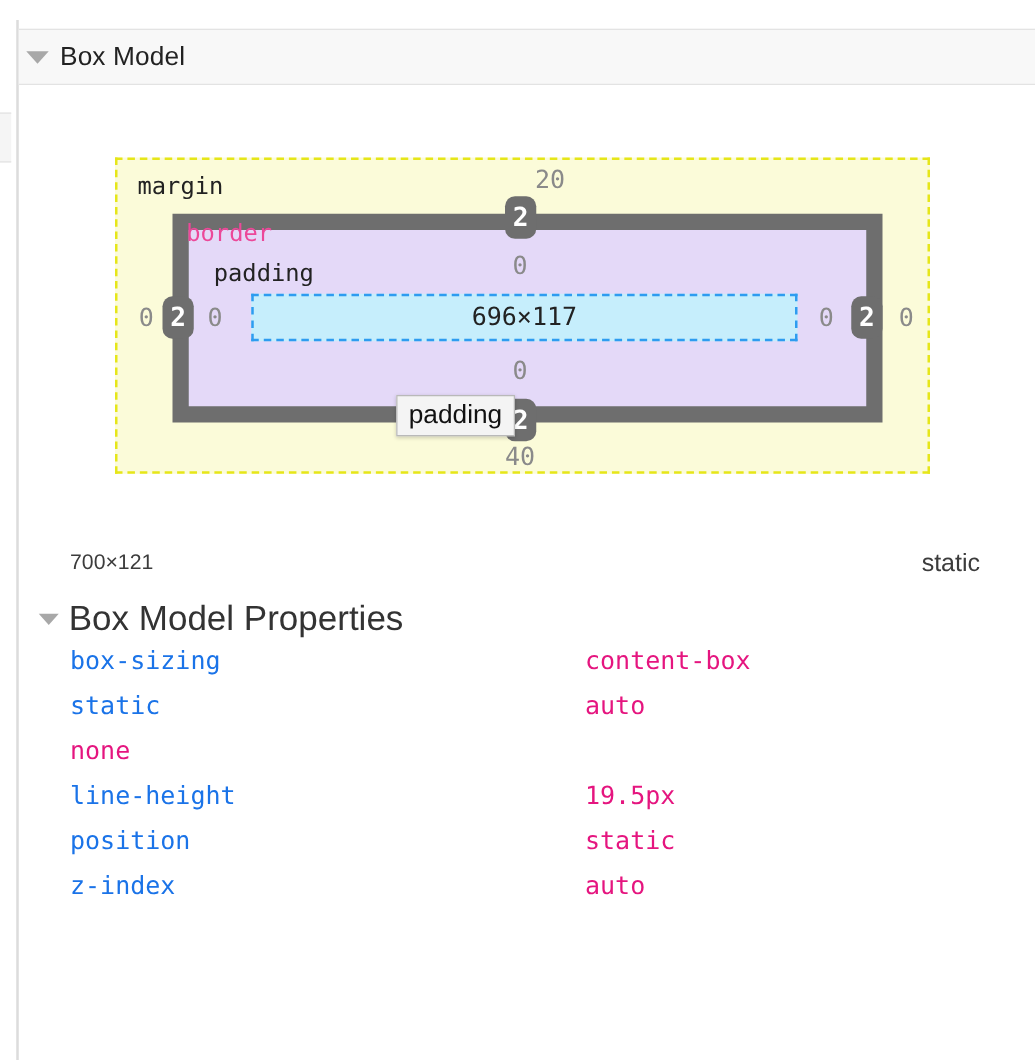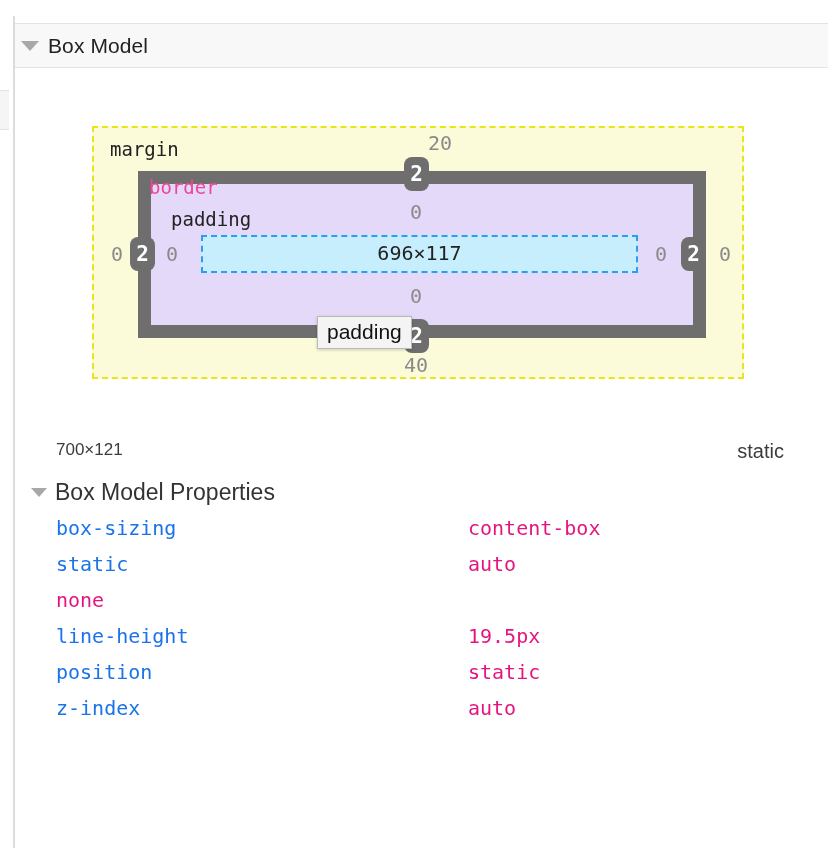--- a/index.html
+++ b/index.html
@@ -195,21 +195,21 @@
     display: flex;
     align-items: center;
   }
   #props-header .twisty {
     border-left-width: 8px;
     border-right-width: 8px;
     border-top-width: 9px;
     margin-right: 8px;
   }
   #props-title {
-    font-size: 23px;
+    font-size: 28px;
     color: #333333;
   }
 
   #props-list {
     position: absolute;
     left: 56px; top: 500px;
     width: 760px;
   }
   .prop-row {
     display: flex;

